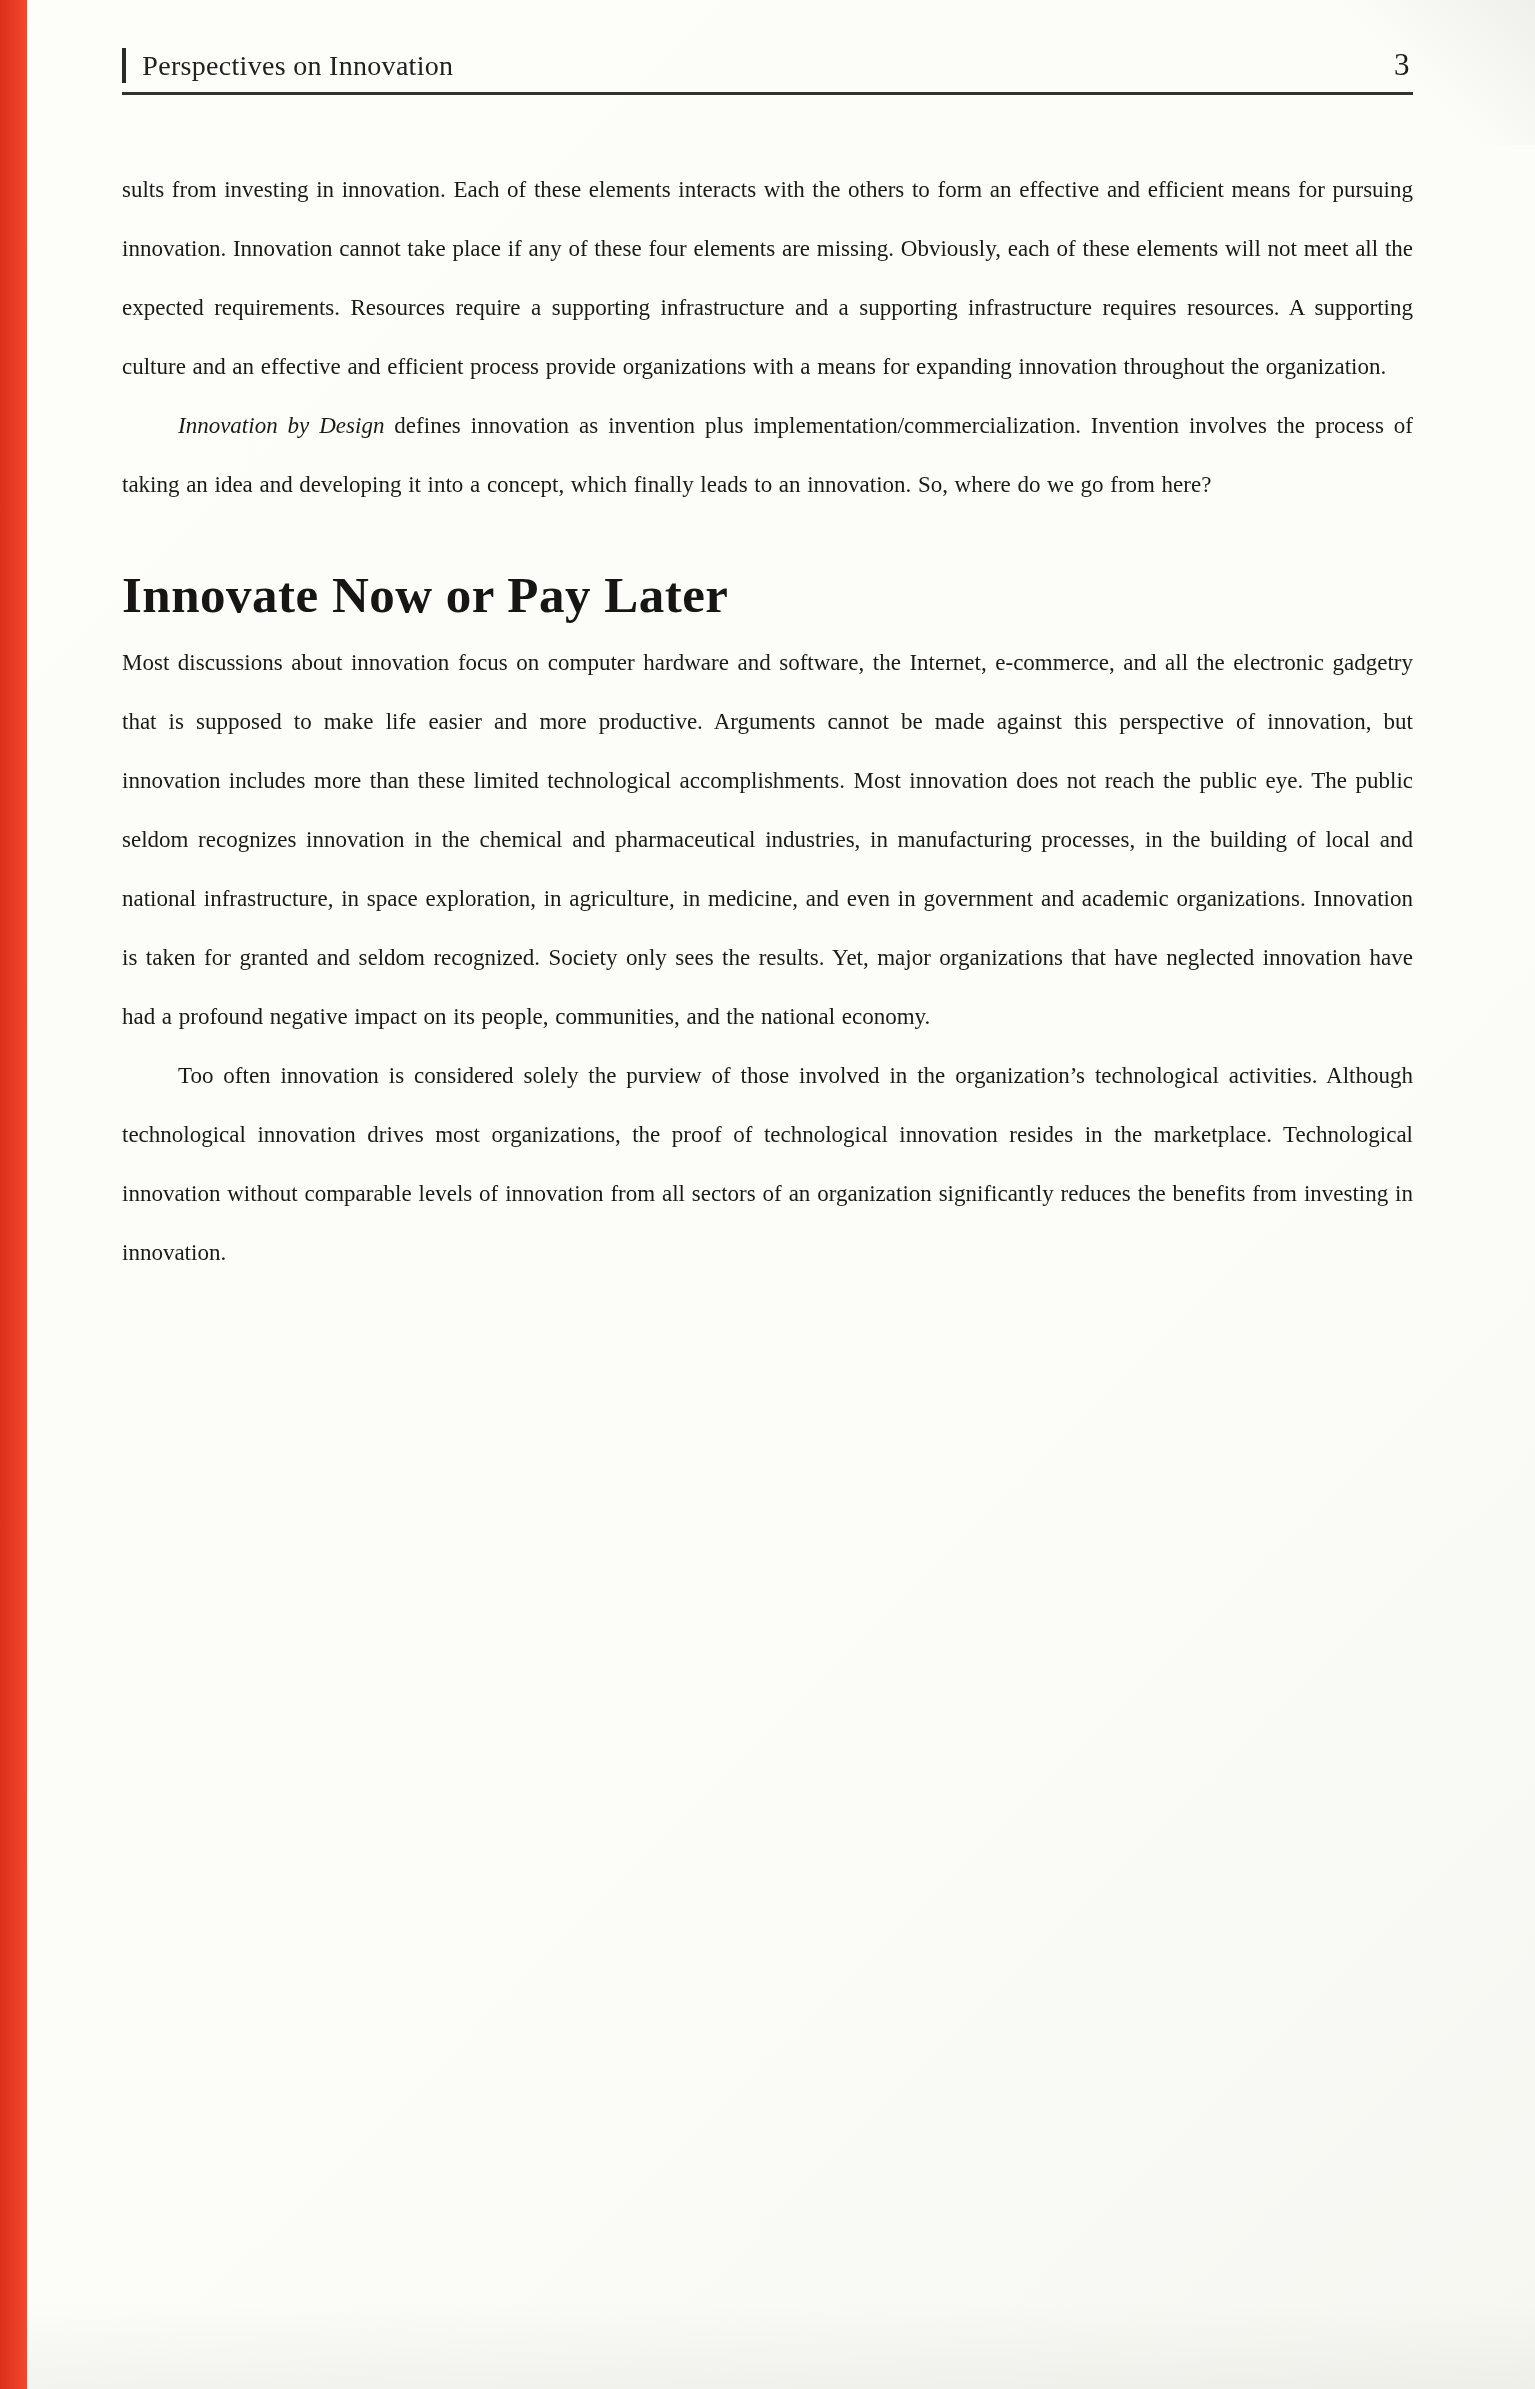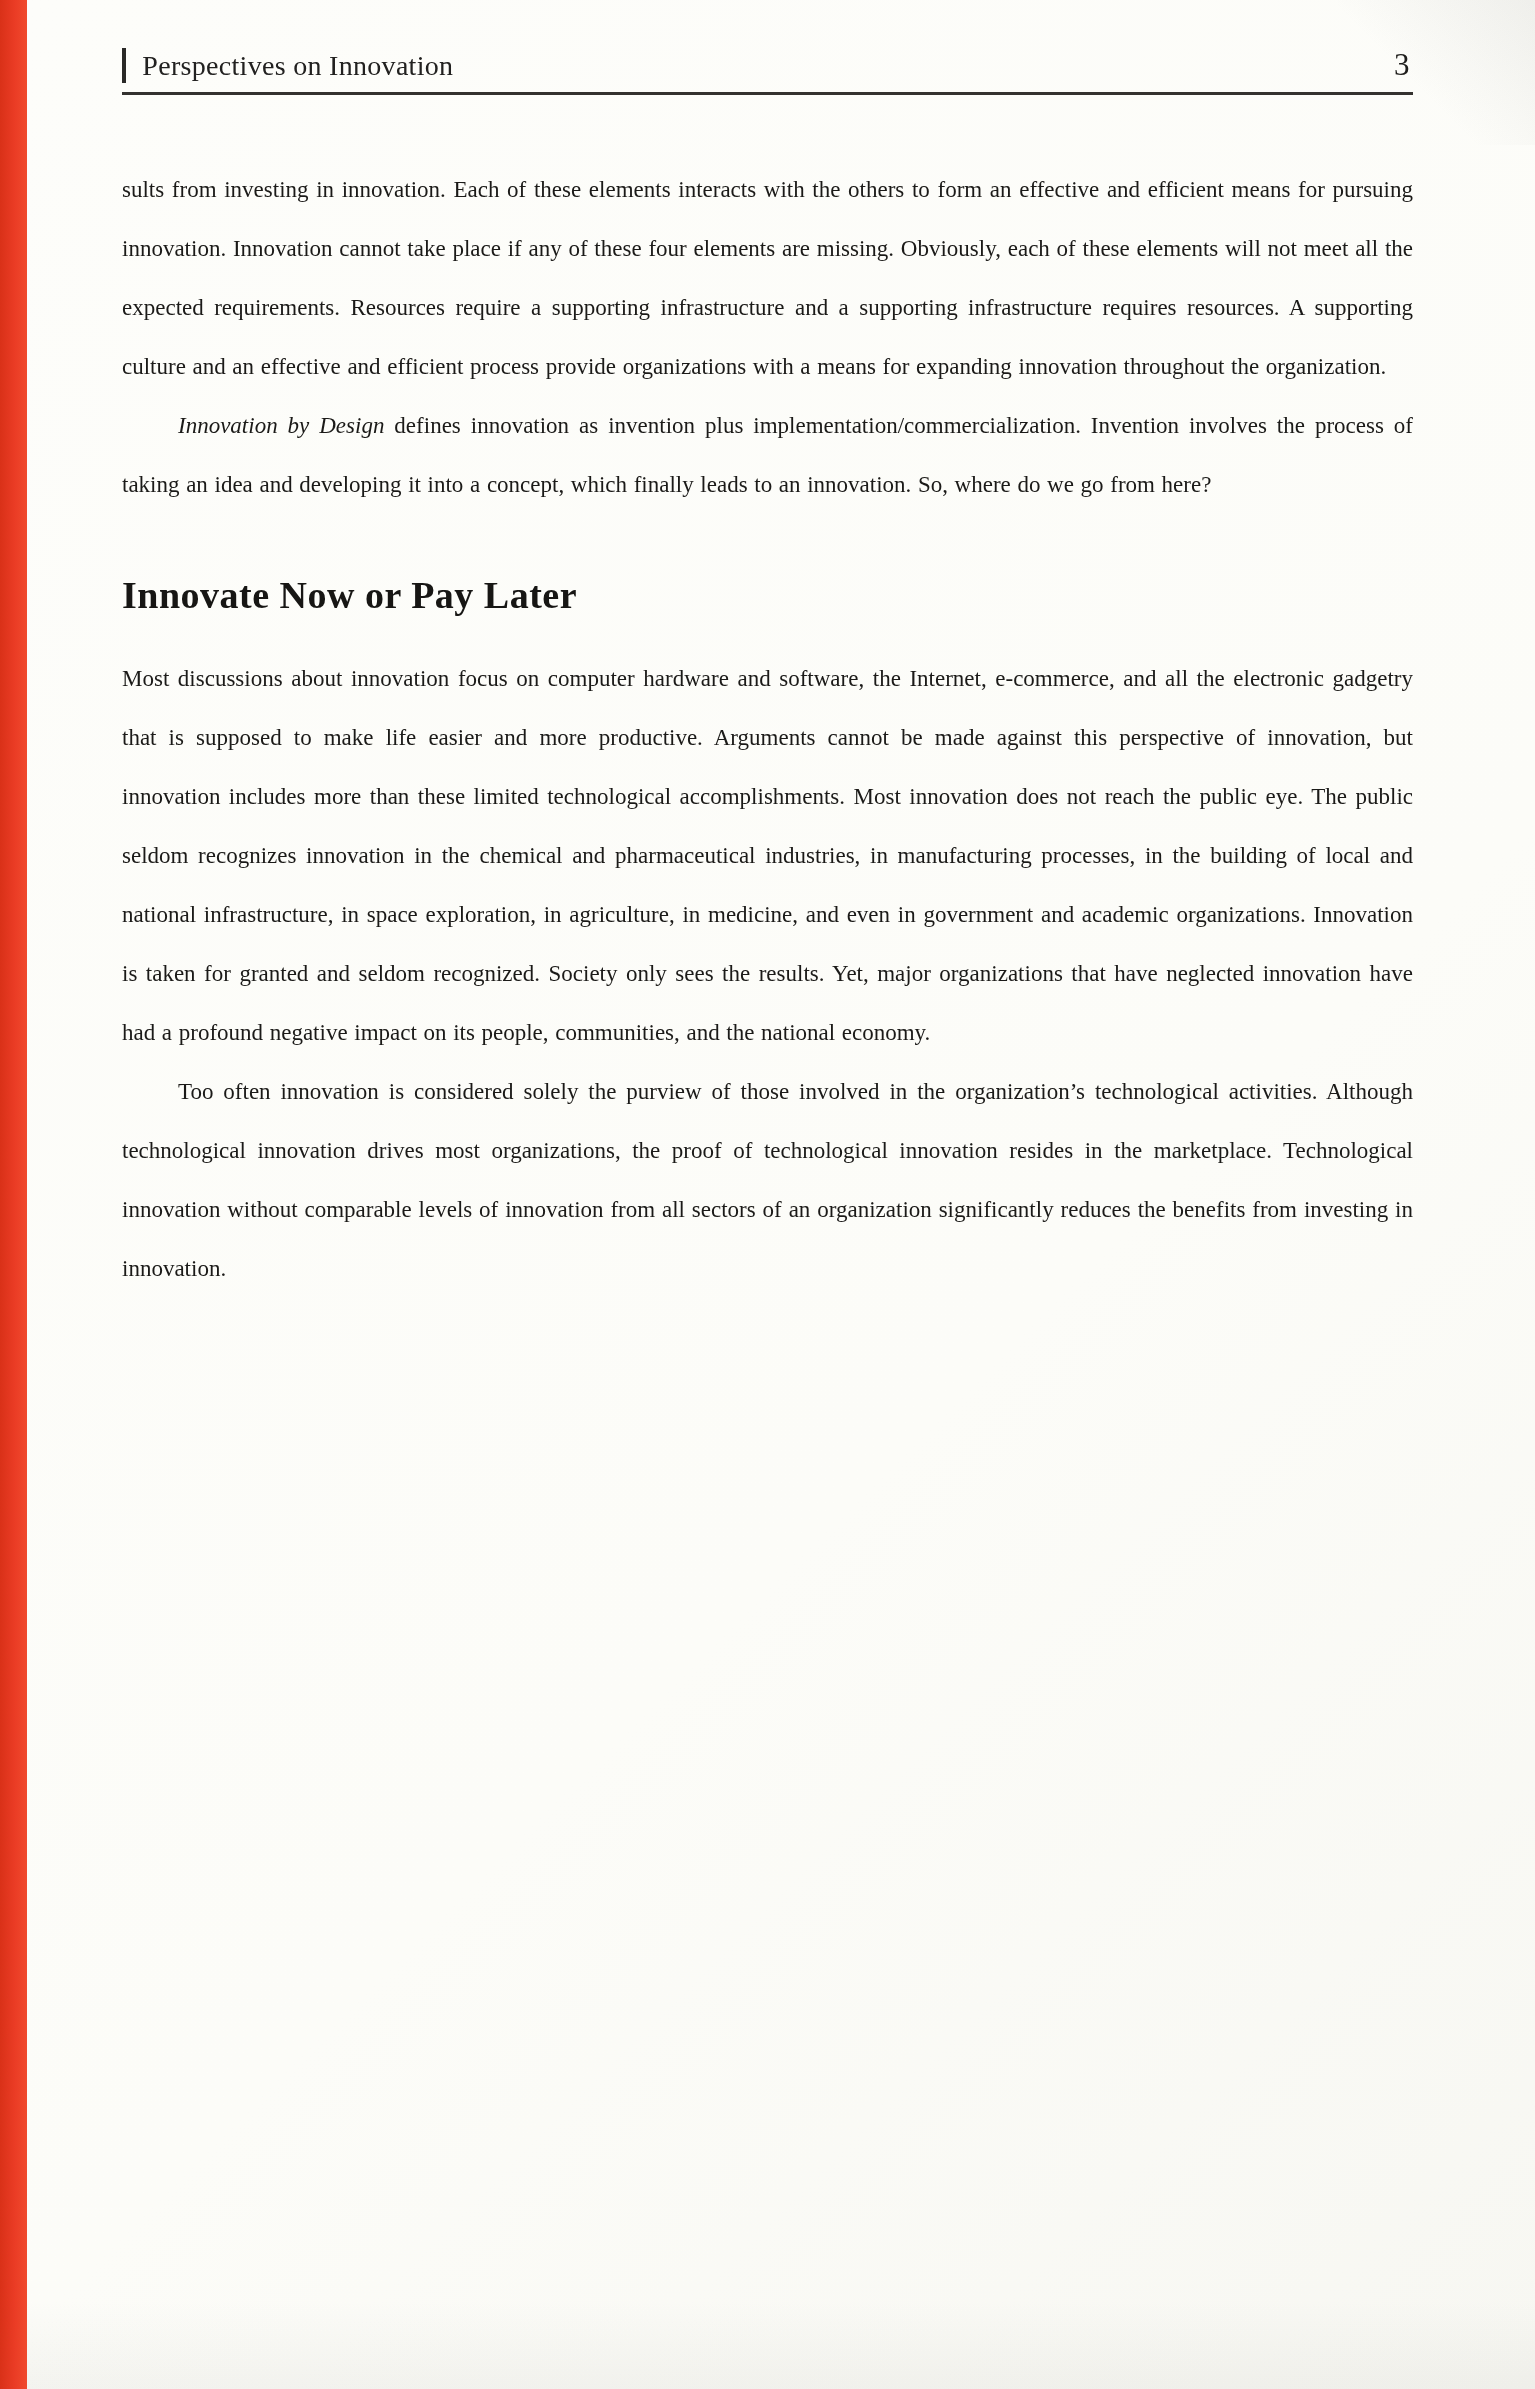--- a/index.html
+++ b/index.html
@@ -68,25 +68,25 @@
     word-spacing: 0.9px;
   }
   .para.indent {
     text-indent: 56px;
   }
   .para em {
   }
   .section-heading {
     font-family: "Liberation Serif", "DejaVu Serif", serif;
     font-weight: 700;
-    font-size: 38px;
+    font-size: 51px;
     line-height: 60px;
     color: #171614;
     letter-spacing: 0.5px;
-    margin: 51px 0 24px 0;
+    margin: 51px 0 8px 0;
   }
   
   .scan-shade-top-right {
     position: absolute;
     top: 0;
     right: 0;
     width: 199px;
     height: 145px;
     background: linear-gradient(225deg, rgba(120,120,115,0.10), rgba(120,120,115,0) 60%);
     pointer-events: none;

